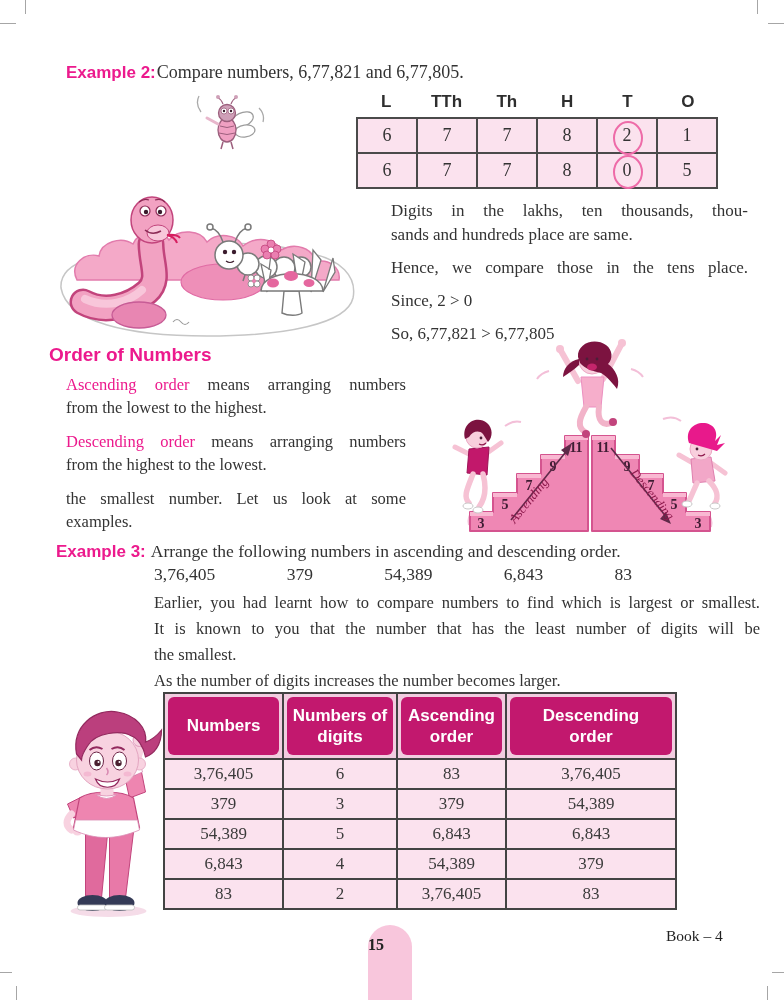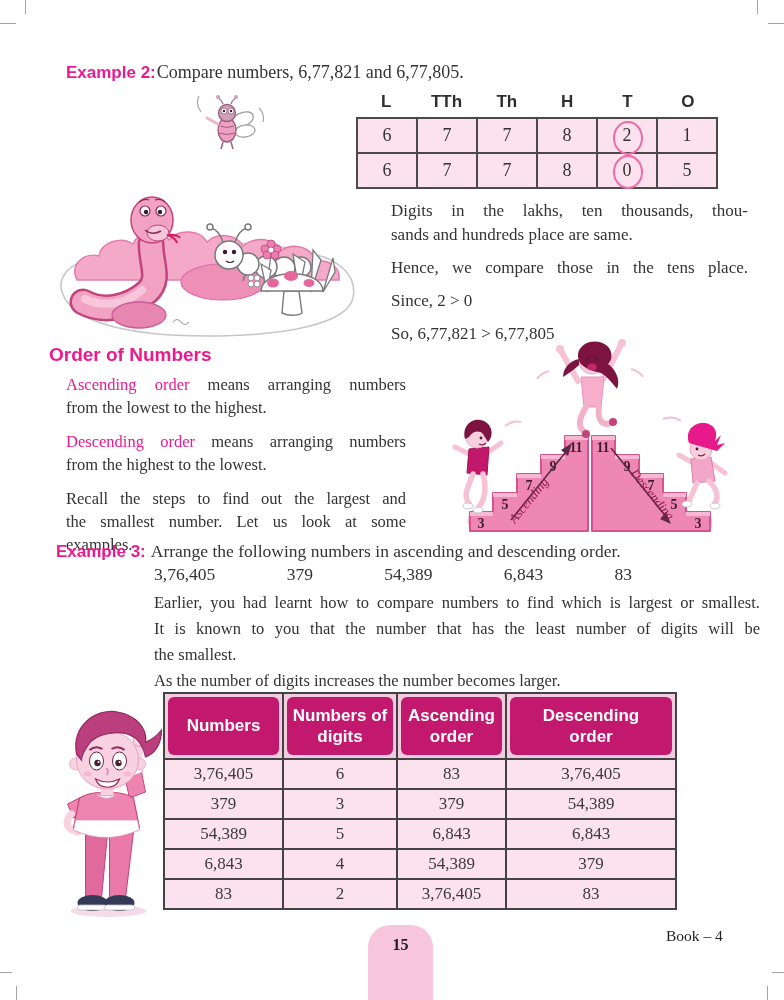--- a/index.html
+++ b/index.html
@@ -45,22 +45,22 @@
   
   .big { left:163px; top:692px; width:512px; border-collapse:collapse; table-layout:fixed; }
   .big th, .big td { border:2px solid #434343; }
   .big th { background:#f2cde0; padding:3px; }
   .big .hc { background:#c2186e; border-radius:6px; color:#fff;
     font-family:"Liberation Sans", sans-serif; font-weight:700; font-size:17px; line-height:1.25;
     min-height:58px; display:flex; align-items:center; justify-content:center; text-align:center; }
   .big .hc span { display:inline-block; max-width:118px; }
   .big td { background:#fbe2ee; font-size:17px; color:#3b3b3b; text-align:center; height:26px; padding:1px 4px; }
   
-  .page-tab { left:368px; top:925px; width:65px; height:75px; background:#f8c6dc;
-    border-radius:22px 22px 0 0; text-align:center; }
+  .page-tab { left:368px; top:925px; width:44px; height:75px; background:#f8c6dc;
+    border-radius:22px 22px 0 0; text-align:left; }
   .page-tab .num { display:inline-block; margin-top:11px; font-weight:700; font-size:16px; color:#222; }
   .book-label { left:666px; top:927px; font-size:15.5px; color:#222; }
   svg { display:block; }
 </style>
 </head>
 <body>
 
 <div class="page">
 
   <div class="cm" style="left:25px;top:0;width:1px;height:14px"></div>
@@ -209,21 +209,20 @@
   <div class="abs order-paras">
     <p>
       <span class="line jl"><span class="pink-lead">Ascending order</span><span> means arranging numbers</span></span>
       <span class="line">from the lowest to the highest.</span>
     </p>
     <p>
       <span class="line jl"><span class="pink-lead">Descending order</span><span> means arranging numbers</span></span>
       <span class="line">from the highest to the lowest.</span>
     </p>
     <p>
-      <span class="line jl">Recall the steps to find out the largest and</span>
       <span class="line jl">the smallest number. Let us look at some</span>
       <span class="line">examples.</span>
     </p>
   </div>
 
   <svg class="abs" style="left:445px;top:331px" width="290" height="206" viewBox="0 0 290 206">
     <g stroke="#f3bfd8" stroke-width="2" fill="none">
       <path d="M60,95 q8,-6 16,-4"></path>
         <path d="M218,88 q10,-4 18,2"></path>
       <path d="M104,40 q-8,2 -12,8"></path>

